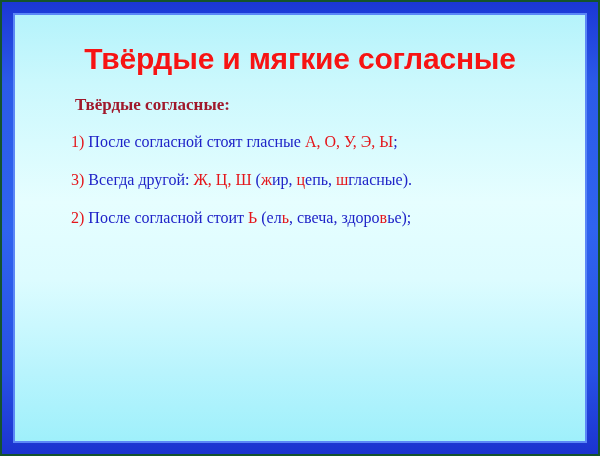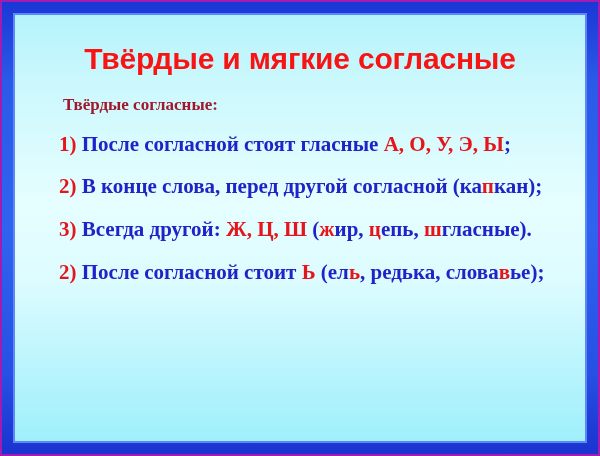--- a/index.html
+++ b/index.html
@@ -13,21 +13,21 @@
     background: #ffffff;
     font-family: "Liberation Serif", "DejaVu Serif", serif;
   }
 
   
   #slide {
     position: relative;
     width: 600px;
     height: 456px;
     box-sizing: border-box;
-    background: #a21caf;
+    background: #14532d;
     padding: 2px 2px 2px 2px;
   }
 
   .frame-outer {
     position: relative;
     width: 100%;
     height: 100%;
     box-sizing: border-box;
     background: linear-gradient(180deg, #1b37d6 0%, #2b5ae8 18%, #2f63ef 50%, #2750e4 82%, #1b33cf 100%);
     padding: 11px;
@@ -68,35 +68,36 @@
     line-height: 1;
     letter-spacing: -0.2px;
     margin-top: 29px;
     text-shadow: 0 1px 0 rgba(255,255,255,0.35);
     white-space: nowrap;
   }
 
   .body-block {
     margin-top: 22px;
     padding-left: 24px;
+    margin-left: 12px;
   }
 
   .section-head {
     color: #a0182b;
     font-weight: bold;
     font-size: 17px;
     line-height: 1;
     margin-left: 24px;
     margin-bottom: 0;
     white-space: nowrap;
   }
 
   .rule-line {
-    font-weight: bold;
-    font-size: 21px;
+    font-weight: normal;
+    font-size: 16px;
     line-height: 1;
     color: #1f23c8;
     white-space: nowrap;
     margin-left: 20px;
   }
 
   .sp-head-1 { margin-top: 0; }
   .sp-1 { margin-top: 21px; }
   .sp-2 { margin-top: 21px; }
   .sp-3 { margin-top: 22px; }
@@ -118,26 +119,25 @@
       <div class="content">
 
         <div class="slide-title">Твёрдые и мягкие согласные</div>
 
         <div class="body-block">
 
           <div class="section-head sp-head-1">Твёрдые согласные:</div>
 
           <div class="rule-line sp-1"><span class="marker">1)</span><span class="b"> После согласной стоят гласные </span><span class="r">А, О, У, Э, Ы</span><span class="b">;</span></div>
 
-          <div class="rule-line sp-2"><span class="marker">2)</span><span class="b"> В конце слова, перед другой согласной (ка</span><span class="r">п</span><span class="b">кан);</span></div>
 
           <div class="rule-line sp-3"><span class="marker">3)</span><span class="b"> Всегда другой: </span><span class="r">Ж, Ц, Ш</span><span class="b"> (</span><span class="r">ж</span><span class="b">ир, </span><span class="r">ц</span><span class="b">епь, </span><span class="r">ш</span><span class="b">гласные).</span></div>
 
 
 
-          <div class="rule-line sp-5"><span class="marker">2)</span><span class="b"> После согласной стоит </span><span class="r">Ь</span><span class="b"> (ел</span><span class="r">ь</span><span class="b">, редька, слова</span><span class="r">в</span><span class="b">ье);</span></div>
+          <div class="rule-line sp-5"><span class="marker">2)</span><span class="b"> После согласной стоит </span><span class="r">Ь</span><span class="b"> (ел</span><span class="r">ь</span><span class="b">, свеча, здоро</span><span class="r">в</span><span class="b">ье);</span></div>
 
 
         </div>
       </div>
     </div>
   </div>
 </div>
 
 </body></html>

